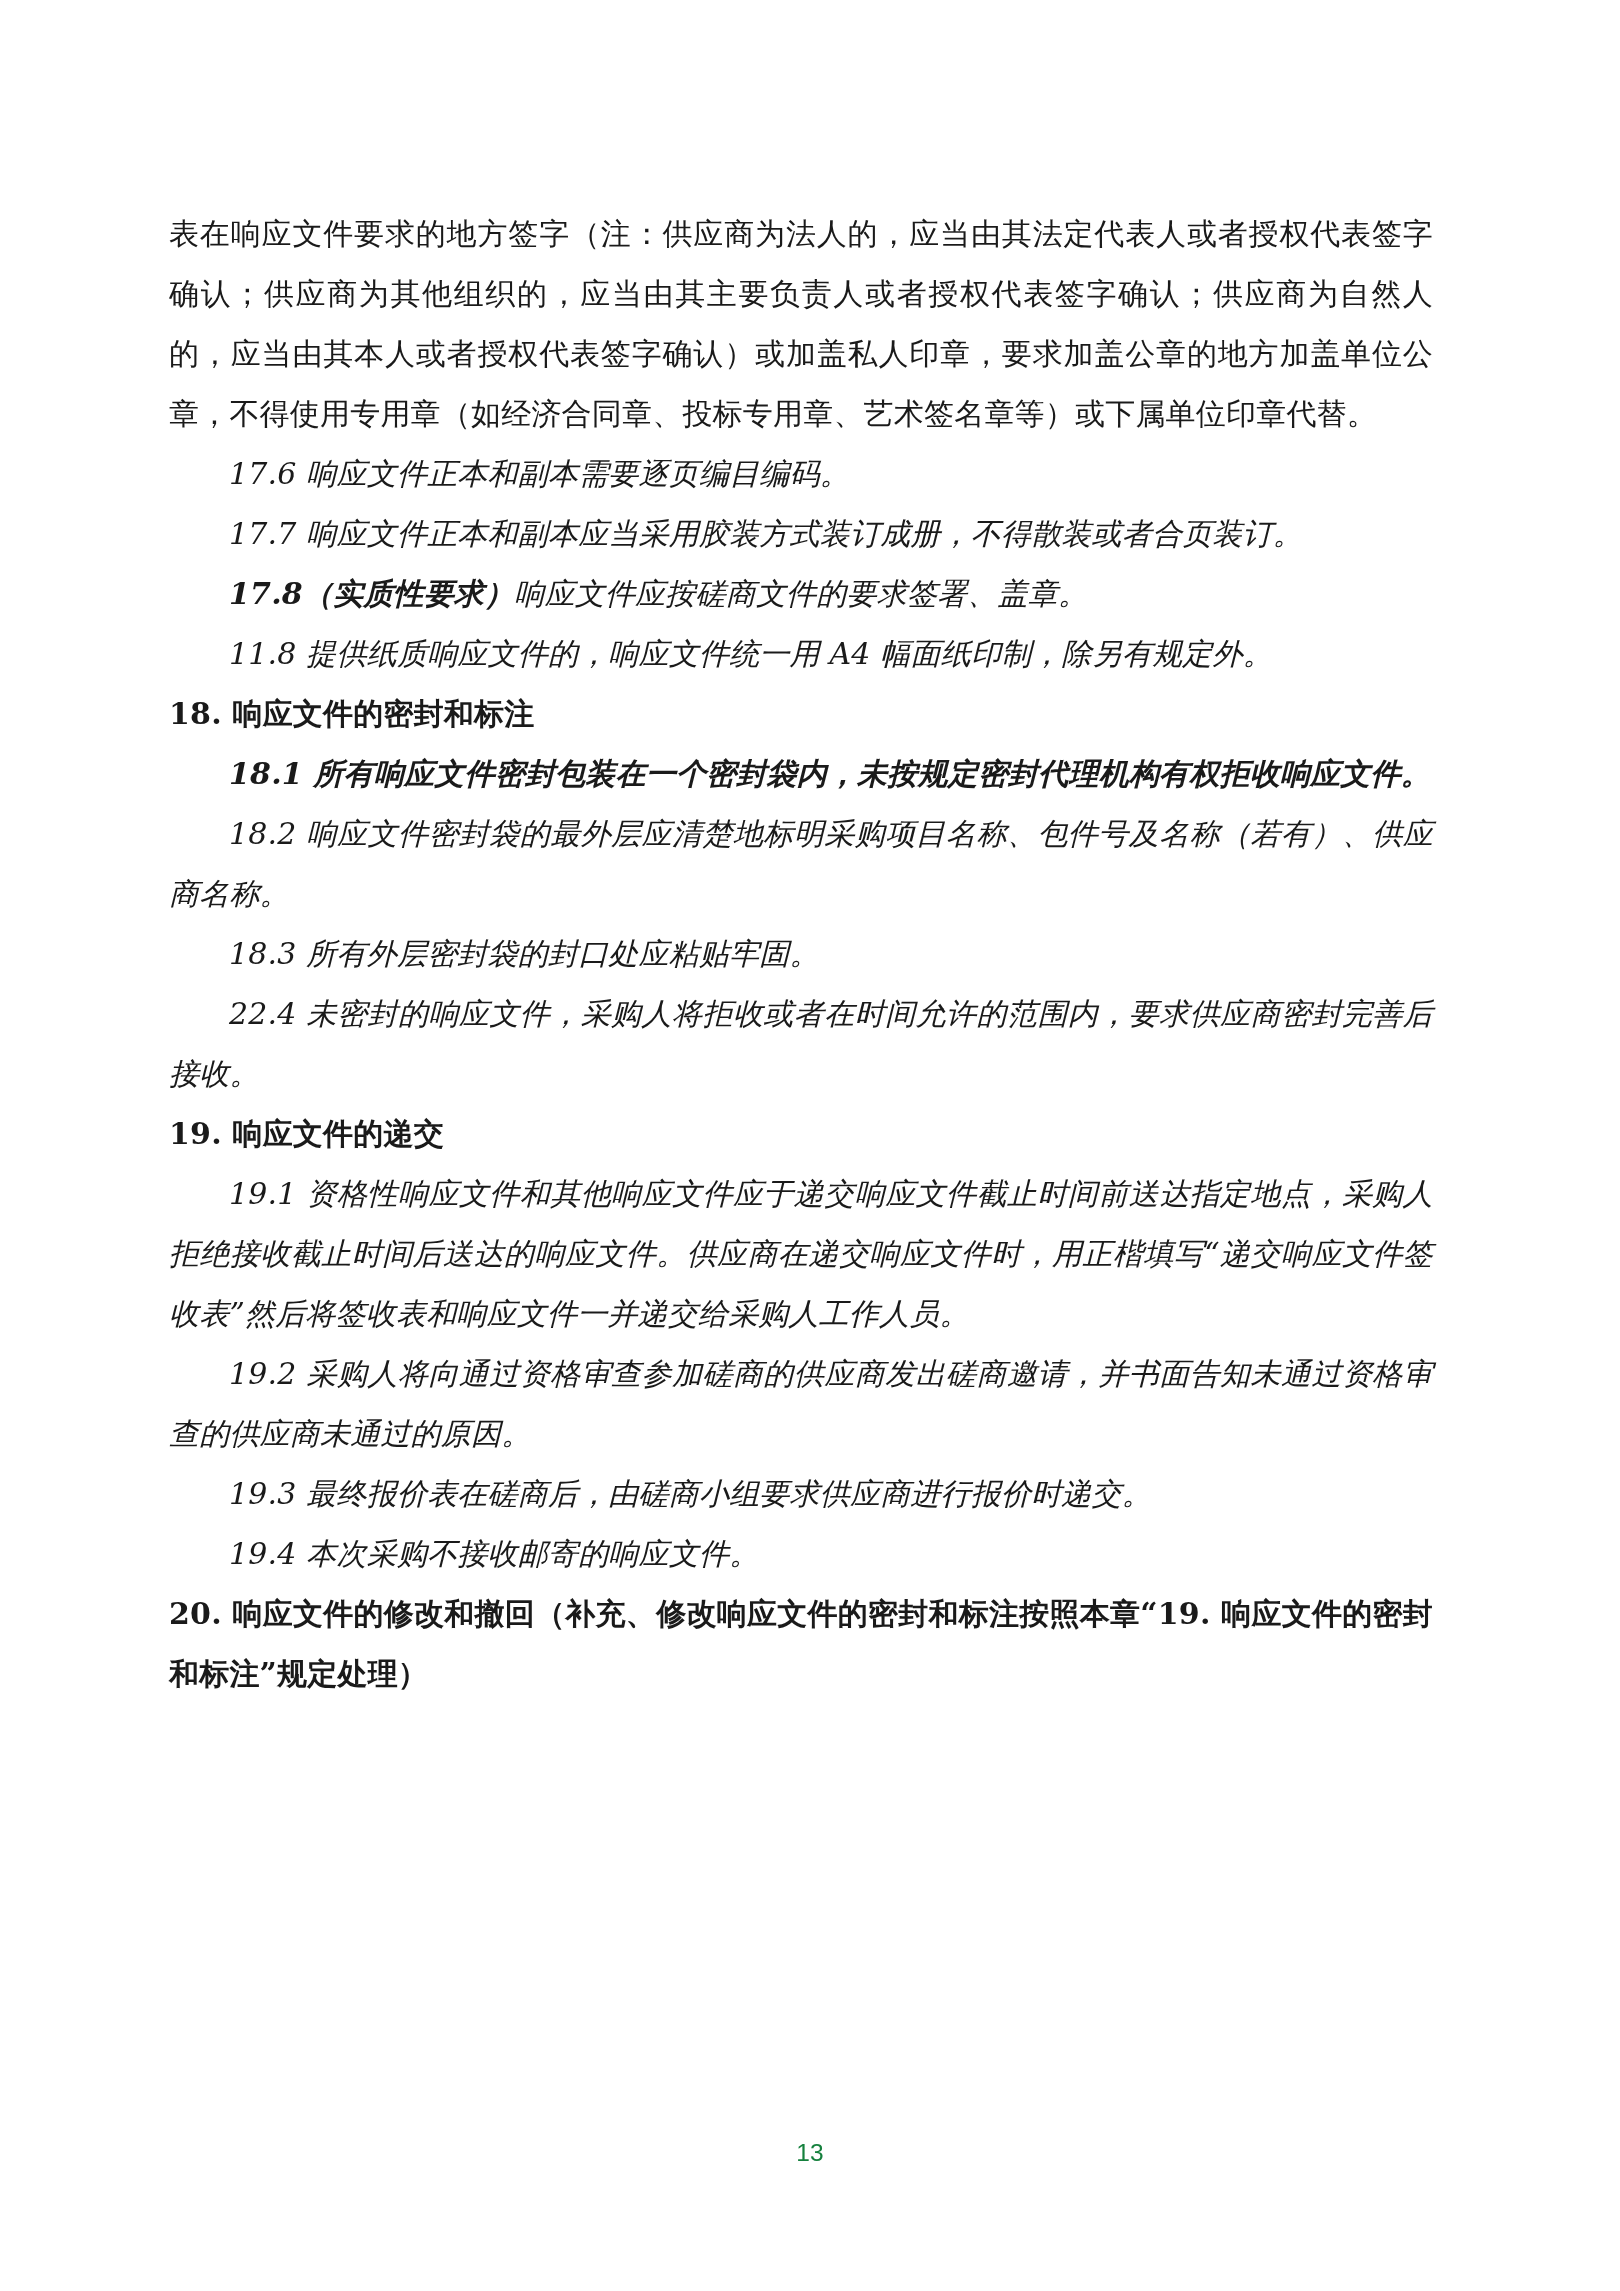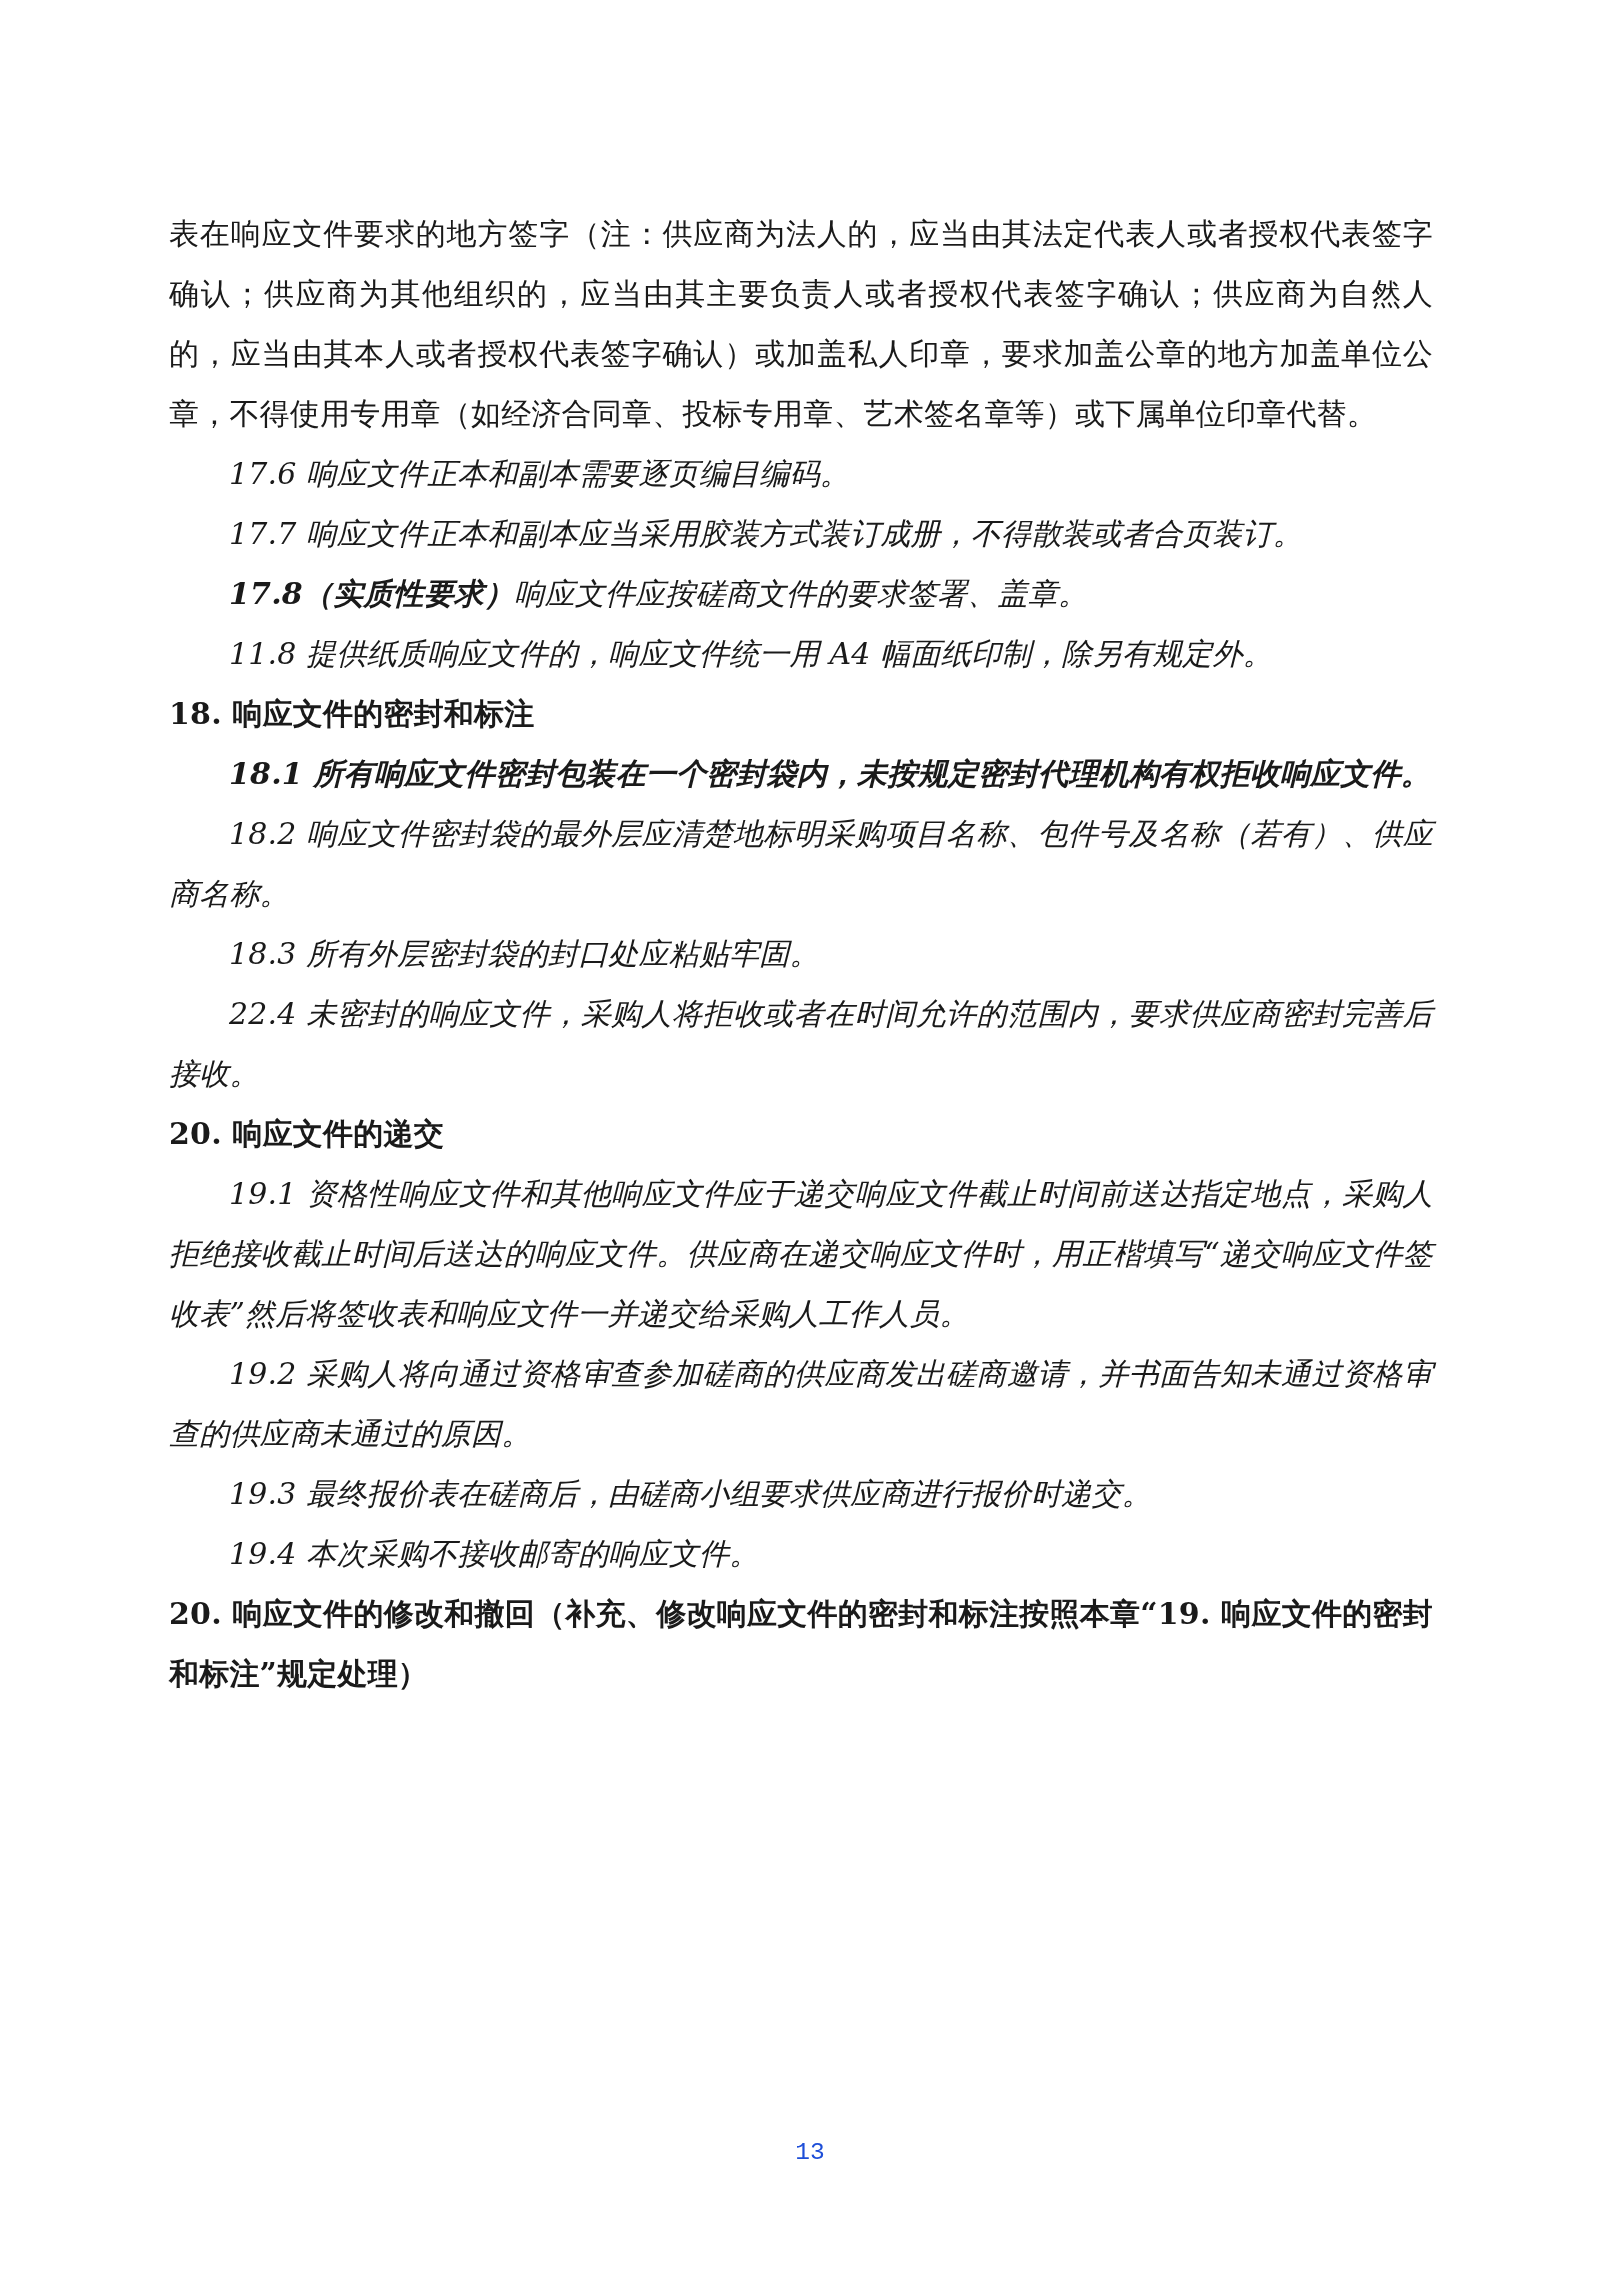--- a/index.html
+++ b/index.html
@@ -45,22 +45,22 @@
   .bold-run {
     font-weight: bold;
   }
   .page-number {
     position: absolute;
     left: 0;
     right: 0;
     top: 2139px;
     text-align: center;
     font-size: 24.5px;
-    font-family: Liberation Mono, monospace;
-    color: #1d4ed8;
+    font-family: Liberation Sans, sans-serif;
+    color: #15803d;
   }
 </style>
 </head>
 <body>
 
 <div class="page">
   <div class="content">
 
     <p class="body-para">表在响应文件要求的地方签字（注：供应商为法人的，应当由其法定代表人或者授权代表签字确认；供应商为其他组织的，应当由其主要负责人或者授权代表签字确认；供应商为自然人的，应当由其本人或者授权代表签字确认）或加盖私人印章，要求加盖公章的地方加盖单位公章，不得使用专用章（如经济合同章、投标专用章、艺术签名章等）或下属单位印章代替。</p>
 
@@ -75,21 +75,21 @@
     <p class="heading">18. 响应文件的密封和标注</p>
 
     <p class="body-para indent bold-run">18.1  所有响应文件密封包装在一个密封袋内，未按规定密封代理机构有权拒收响应文件。</p>
 
     <p class="body-para indent">18.2  响应文件密封袋的最外层应清楚地标明采购项目名称、包件号及名称（若有）、供应商名称。</p>
 
     <p class="body-para indent">18.3  所有外层密封袋的封口处应粘贴牢固。</p>
 
     <p class="body-para indent">22.4  未密封的响应文件，采购人将拒收或者在时间允许的范围内，要求供应商密封完善后接收。</p>
 
-    <p class="heading">20. 响应文件的递交</p>
+    <p class="heading">19. 响应文件的递交</p>
 
     <p class="body-para indent">19.1  资格性响应文件和其他响应文件应于递交响应文件截止时间前送达指定地点，采购人拒绝接收截止时间后送达的响应文件。供应商在递交响应文件时，用正楷填写“递交响应文件签收表”然后将签收表和响应文件一并递交给采购人工作人员。</p>
 
     <p class="body-para indent">19.2  采购人将向通过资格审查参加磋商的供应商发出磋商邀请，并书面告知未通过资格审查的供应商未通过的原因。</p>
 
     <p class="body-para indent">19.3  最终报价表在磋商后，由磋商小组要求供应商进行报价时递交。</p>
 
     <p class="body-para indent">19.4  本次采购不接收邮寄的响应文件。</p>
 
     <p class="heading">20. 响应文件的修改和撤回（补充、修改响应文件的密封和标注按照本章“19. 响应文件的密封和标注”规定处理）</p>

